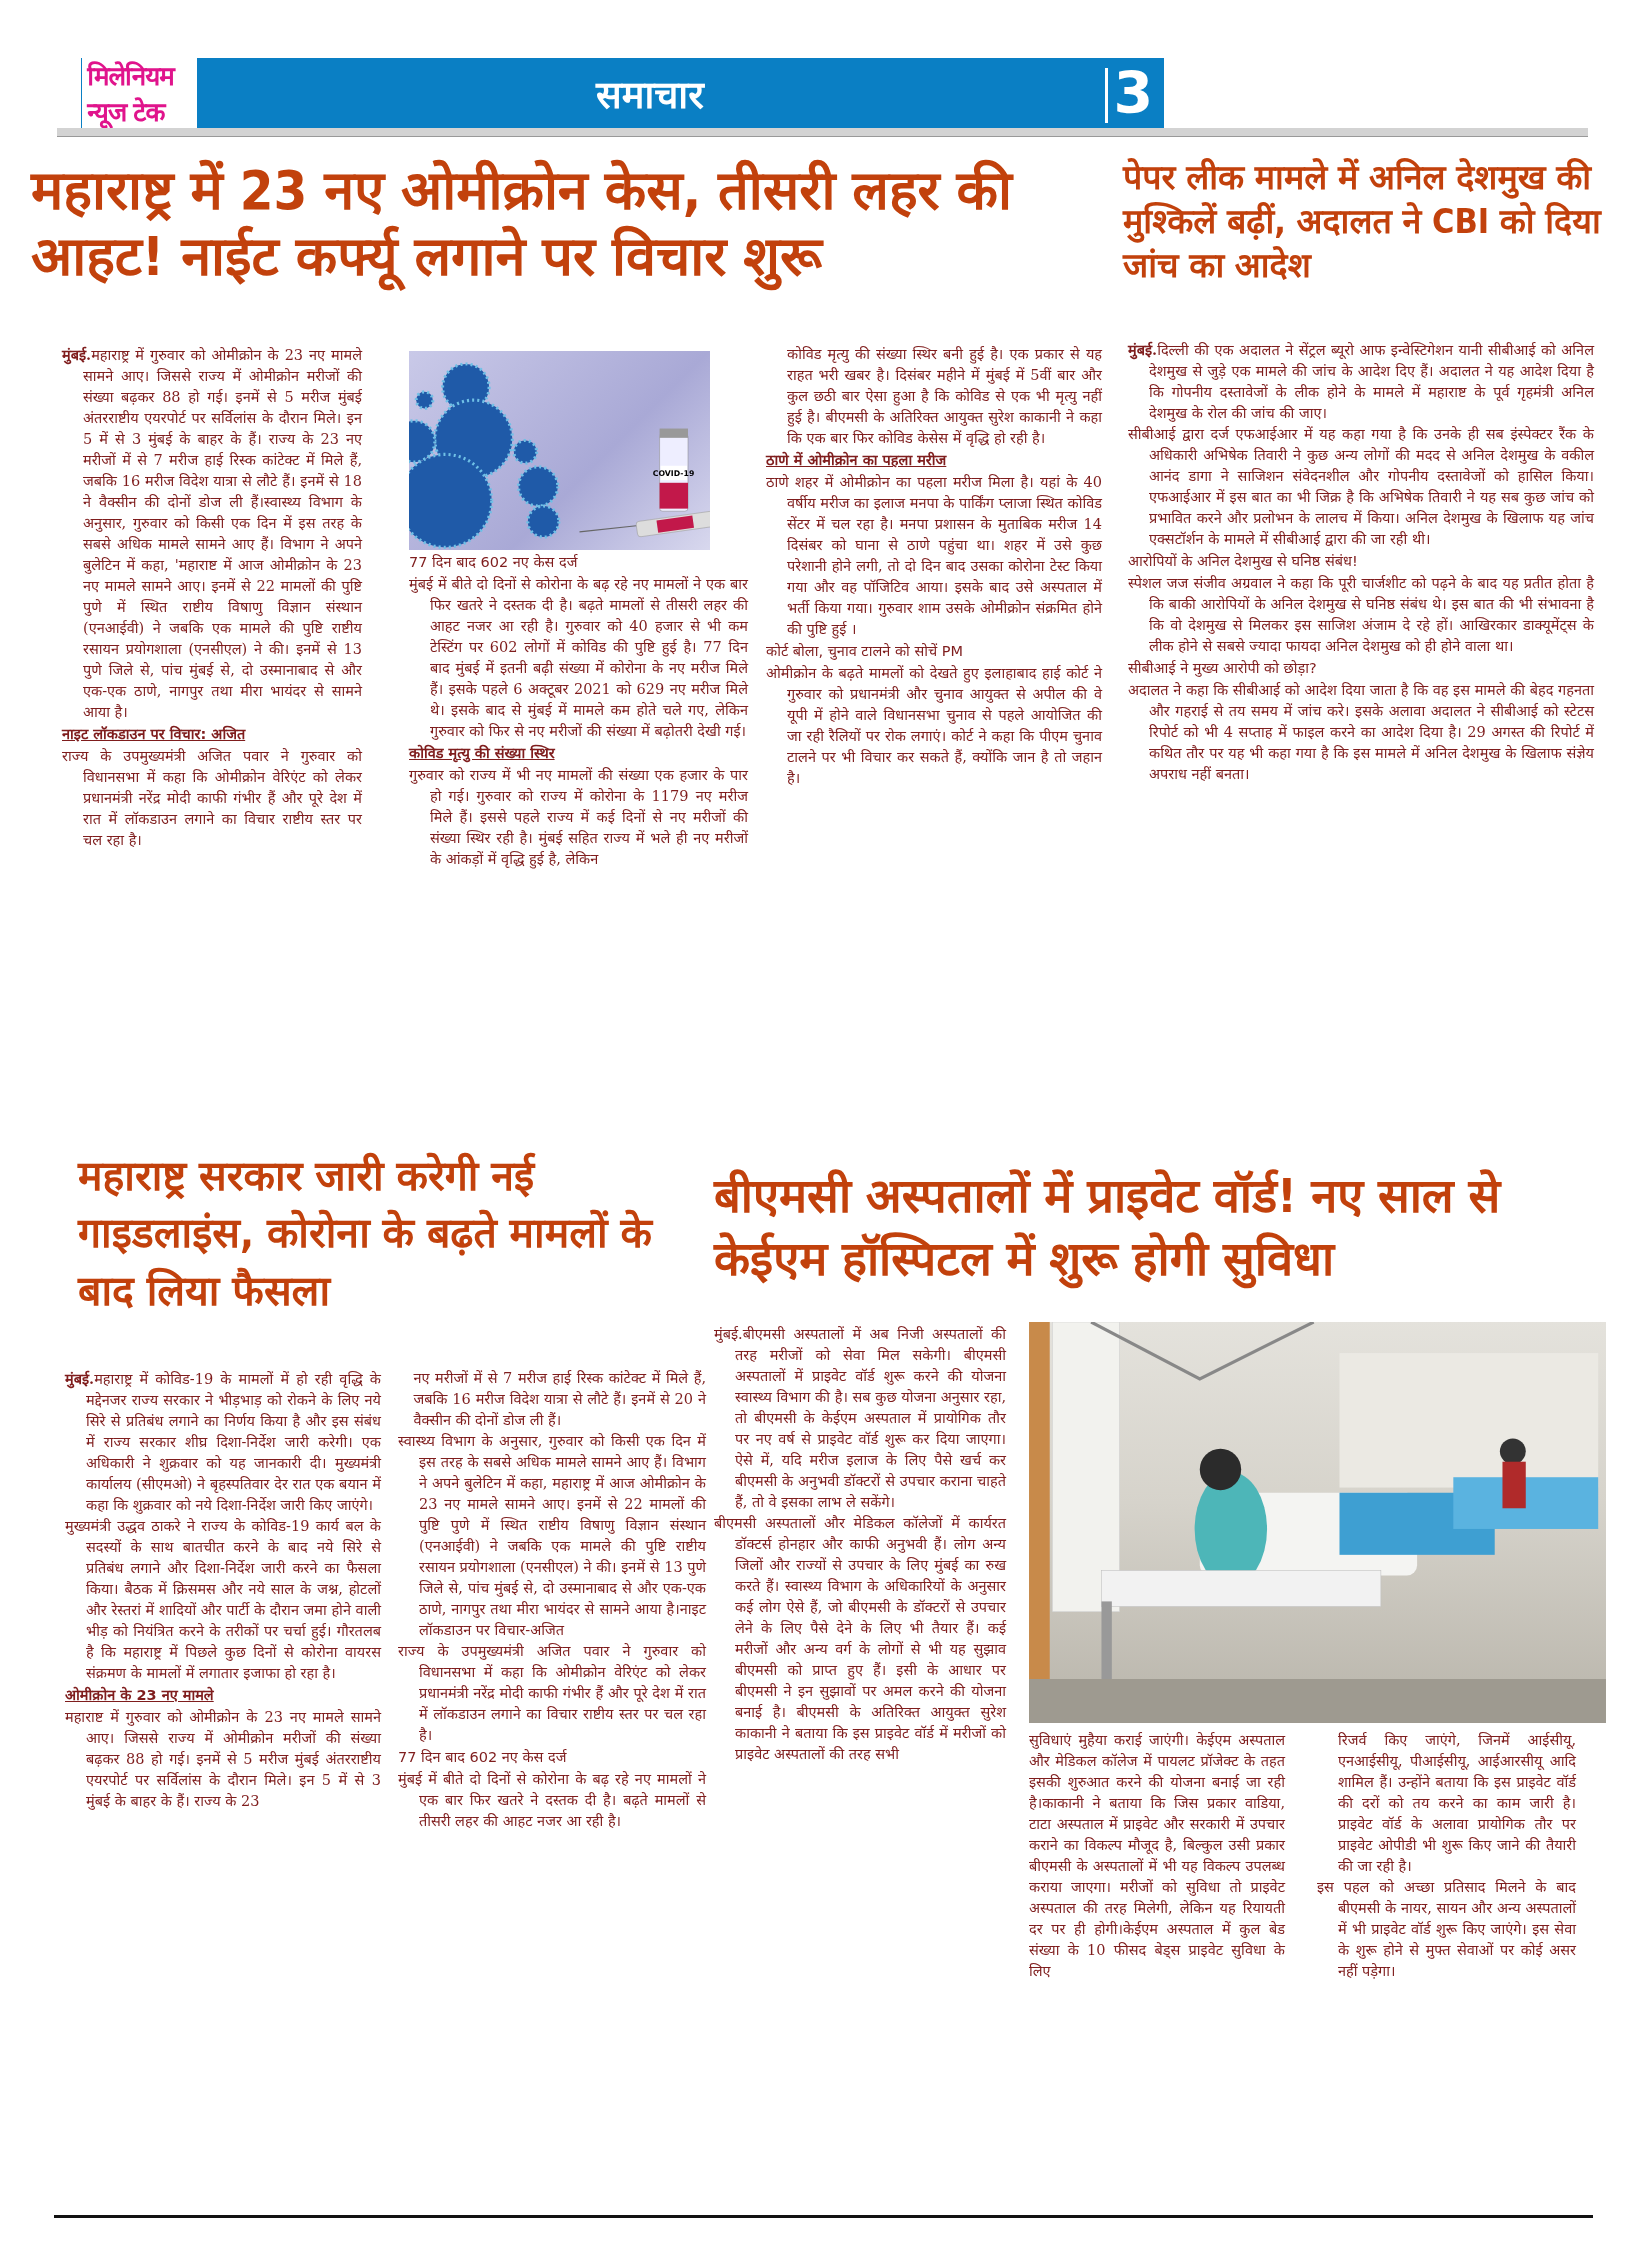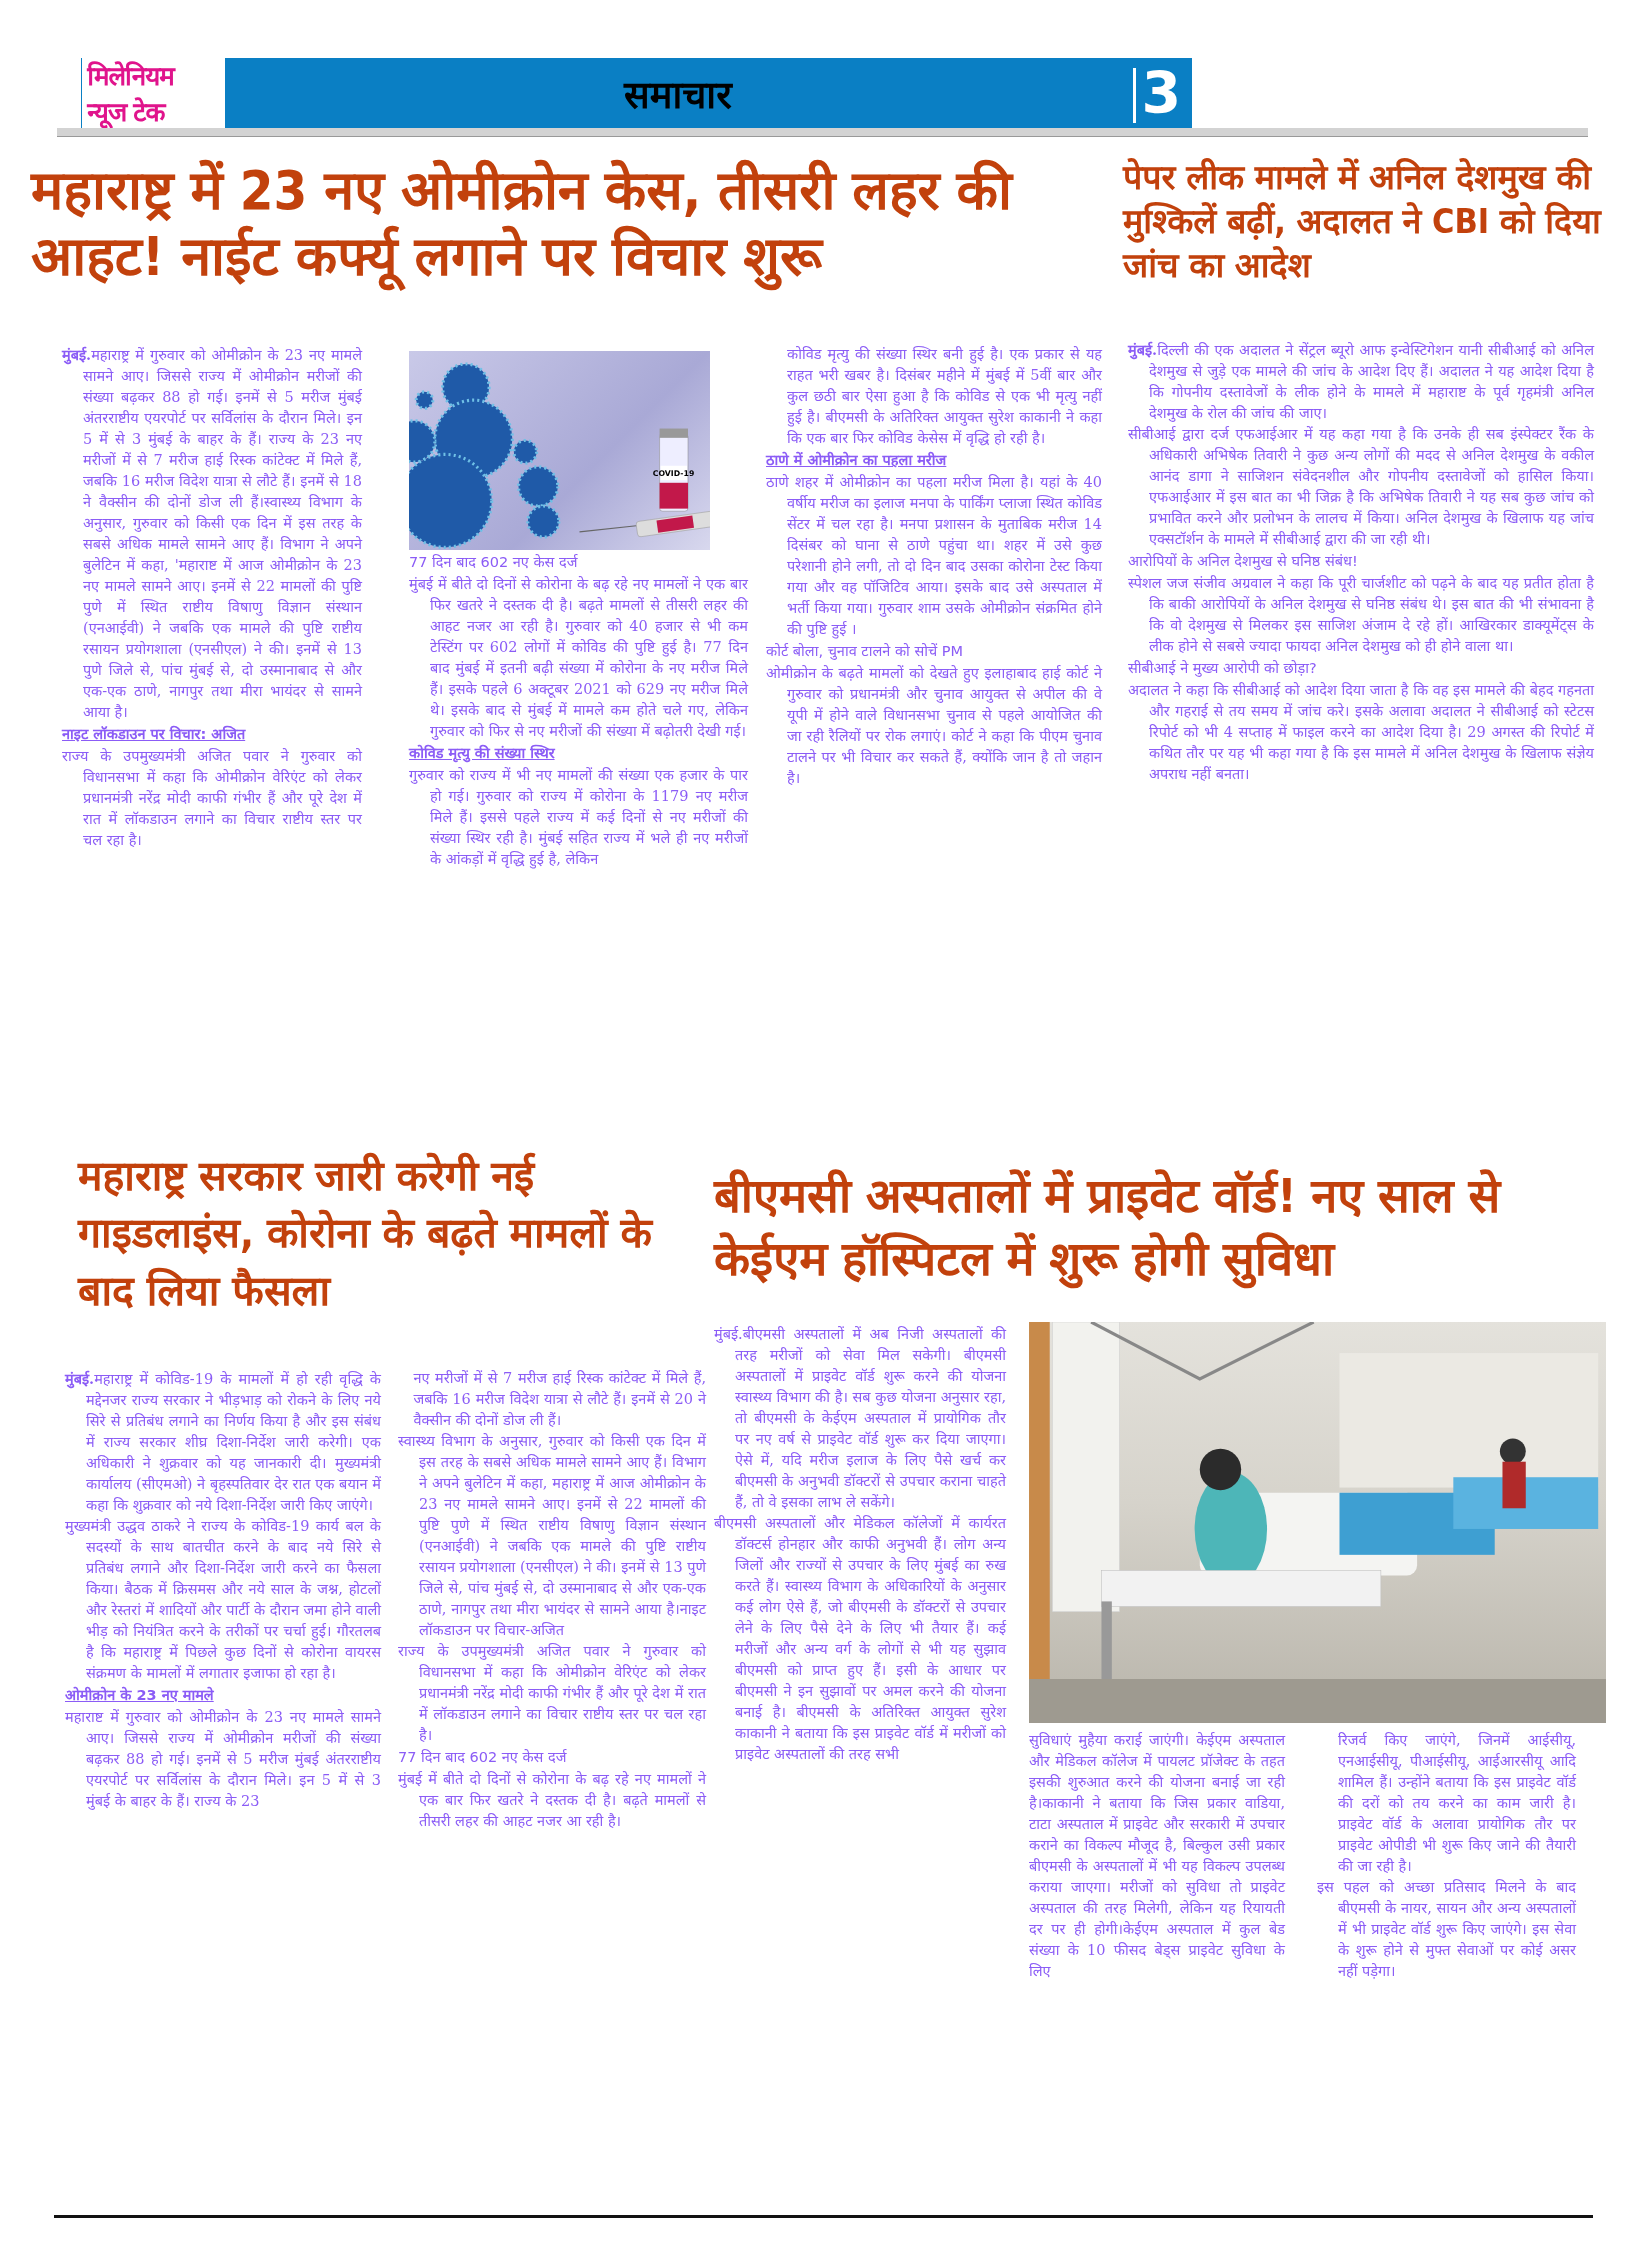--- a/index.html
+++ b/index.html
@@ -1,25 +1,25 @@
 <!DOCTYPE html>
 <html style="font-size:8.3px"><head>
 <meta charset="utf-8">
 <style>
   html,body{margin:0;padding:0;background:#fff;}
   body{width:1650px;height:2261px;position:relative;overflow:hidden;font-family:"DejaVu Sans",sans-serif;color:#111;}
   .mh-brand{width:129px;border-left:1.6px solid #0a7fc4;display:flex;align-items:center;justify-content:center;color:#e0148c;font-weight:bold;font-size:26px;font-family:"DejaVu Sans Condensed","DejaVu Sans",sans-serif;letter-spacing:-1px;background:#fff;width:105px;padding:0 5.2px;}
-  .mh-section{flex:1;background:#0a7fc4;display:flex;align-items:center;justify-content:center;color:#000000;font-weight:bold;font-size:38px;margin-left:28px;}
+  .mh-section{flex:1;background:#0a7fc4;display:flex;align-items:center;justify-content:center;color:#ffffff;font-weight:bold;font-size:38px;}
   .mh-date{width:121px;margin:2.1px 0;background:#fff;border:2.1px solid #0a7fc4;display:flex;align-items:center;justify-content:center;font-weight:bold;font-size:23px;}
   .mh-page{width:26px;background:#0a7fc4;display:flex;align-items:center;justify-content:center;color:#fff;font-weight:bold;font-size:57px;font-family:"DejaVu Sans",sans-serif;position:relative;}
   .mh-page:before{content:"";position:absolute;left:2.6px;top:10.3px;bottom:5.2px;width:2.6px;background:#fff;}
   .mh-under{position:absolute;left:57px;top:128px;width:1531px;height:8.3px;background:#d3d3d3;border-bottom:1px solid #999;}
   .mastgroup{position:absolute;left:59px;top:58px;display:flex;height:70px;padding-left:22px;}
   .head{position:absolute;font-weight:bold;text-align:left;line-height:1.22;color:#c2410c;font-family:"DejaVu Sans Condensed","DejaVu Sans",sans-serif;}
-  .col{position:absolute;font-family:"DejaVu Serif",serif;font-size:14.5px;line-height:21px;text-align:justify;color:#8b5cf6;}
+  .col{position:absolute;font-family:"DejaVu Serif",serif;font-size:14.5px;line-height:21px;text-align:justify;color:#7f1d1d;}
   .col p{margin:0;text-indent:-21px;padding-left:21px;}
   .col .sub{font-weight:bold;font-family:"DejaVu Sans",sans-serif;margin:1px 0;text-decoration:underline;}
   .col .sub2{font-family:"DejaVu Sans",sans-serif;margin:1px 0;}
   .col .dl{font-weight:bold;}
   .img{position:absolute;overflow:hidden;}
   .rule{position:absolute;height:2.6px;background:#111;}
 </style>
 </head>
 <body>
 

